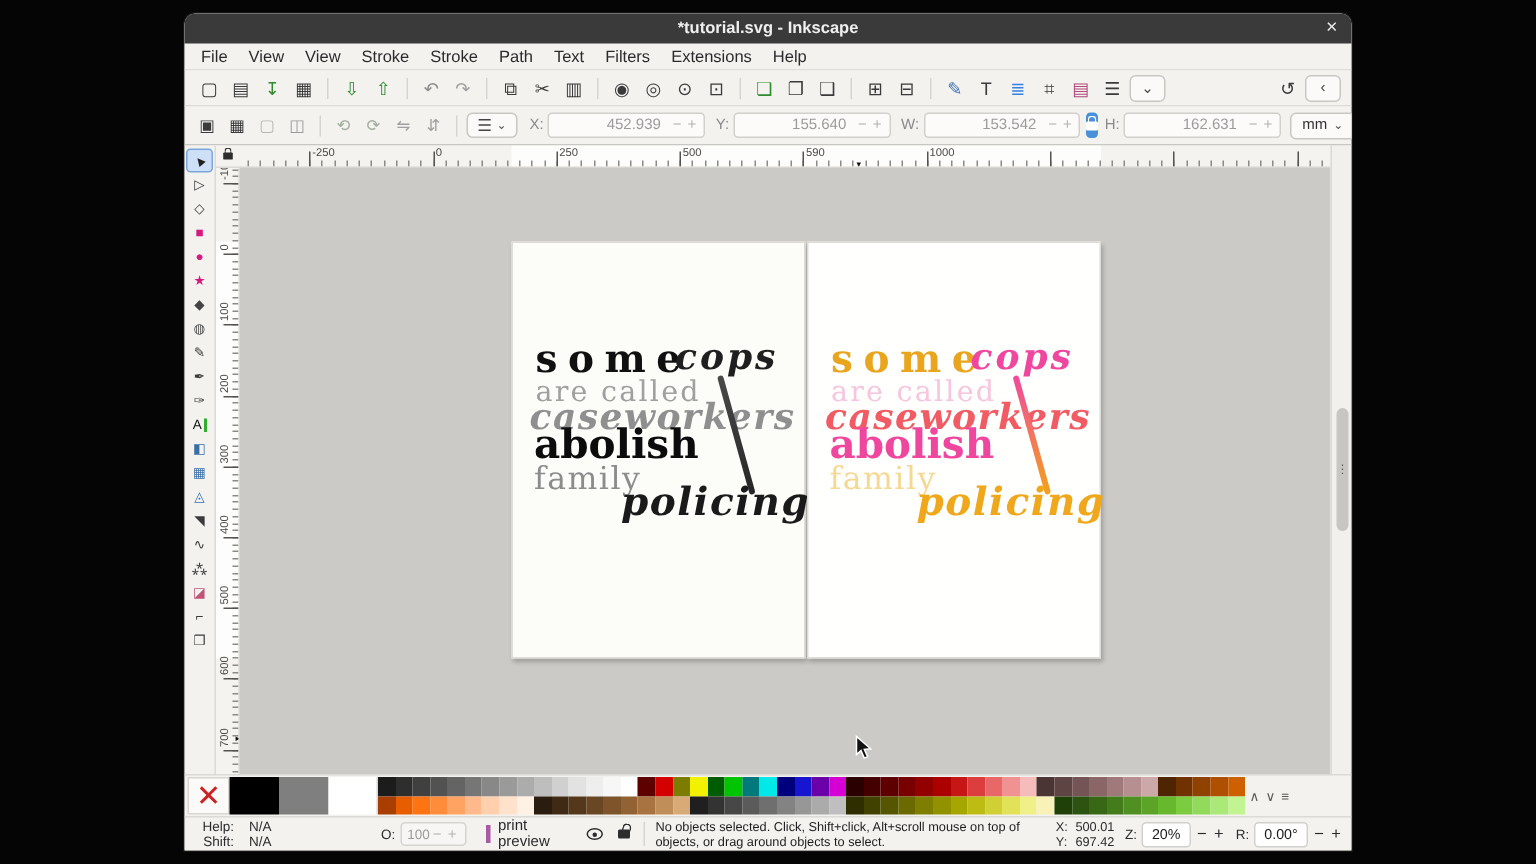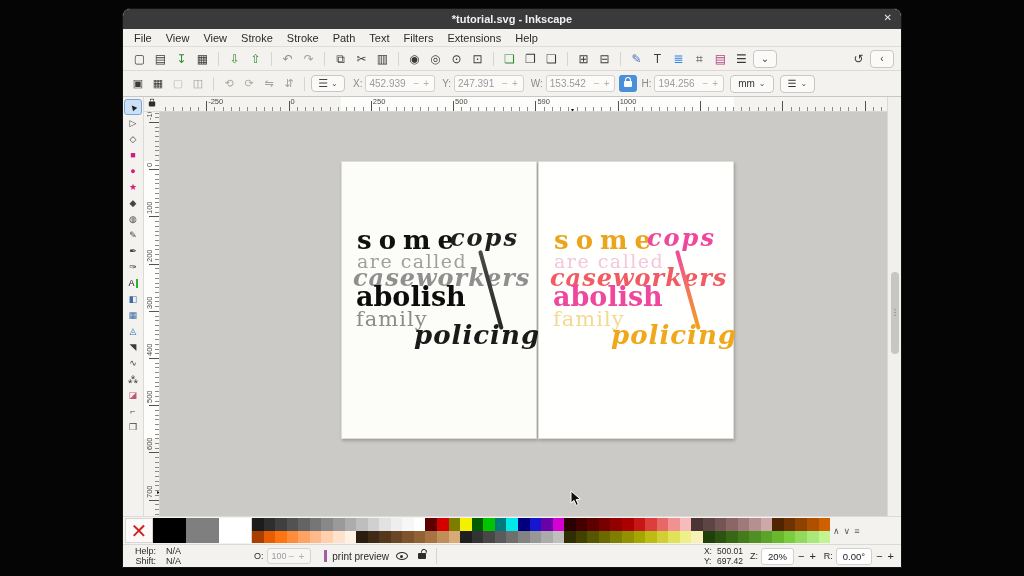--- a/index.html
+++ b/index.html
@@ -32,21 +32,21 @@
   
   .toolcontrols { height:26px; background:#f3f2ef; display:flex; align-items:center;
     padding:0 5px; border-bottom:1px solid #c9c7c3; flex:0 0 auto; font-size:10px; }
   #tc-icons { display:flex; align-items:center; }
   .tc-btn { width:18px; height:17px; display:flex; align-items:center; justify-content:center; font-size:11px; margin:0 1px; }
   .tc-btn.boxed { border:1px solid #c9c7c3; border-radius:4px; background:#fbfaf9; width:34px; gap:3px; color:#444; }
   .tc-caret { font-size:8px; color:#555; }
   .fld-label { color:#8a8a8a; margin:0 3px 0 7px; }
   .num-field { display:flex; align-items:center; background:#fcfbfa; border:1px solid #d2d0cc;
     border-radius:3px; height:17px; padding:0 3px; }
-  .num-field .val { color:#9b9b9b; font-size:10px; min-width:42px; }
+  .num-field .val { color:#9b9b9b; font-size:10px; min-width:42px;margin-left:35px; }
   .spin { color:#b5b3af; font-size:10px; padding:0 2px; }
   .lock-btn { width:18px; height:17px; background:#4a90d9; border-radius:3px; margin:0 4px;
     display:flex; align-items:center; justify-content:center; }
   .unit-btn { display:flex; align-items:center; gap:4px; border:1px solid #c9c7c3; background:#fbfaf9;
     border-radius:4px; height:18px; padding:0 7px; margin-left:6px; color:#333; }
 
   
   .lock-shape { position:relative; width:8px; height:6px; background:#fff; border-radius:1px; display:inline-block; }
   .lock-shape::before { content:''; position:absolute; left:1px; top:-4px; width:4px; height:4px;
     border:1.5px solid #fff; border-bottom:none; border-radius:4px 4px 0 0; }
@@ -201,36 +201,36 @@
           <span class="tc-btn boxed">☰<span class="tc-caret">⌄</span></span>
         </span>
       <span class="fld-label">X:</span>
       <span class="num-field">
         <span class="val">452.939</span>
         <span class="spin">−</span>
         <span class="spin">+</span>
       </span>
       <span class="fld-label">Y:</span>
       <span class="num-field">
-        <span class="val">247.391</span>
+        <span class="val">155.640</span>
         <span class="spin">−</span>
         <span class="spin">+</span>
       </span>
       <span class="fld-label">W:</span>
       <span class="num-field">
         <span class="val">153.542</span>
         <span class="spin">−</span>
         <span class="spin">+</span>
       </span>
       <span class="lock-btn">
         <span class="lock-shape"></span>
       </span>
       <span class="fld-label" style="margin-left:0">H:</span>
       <span class="num-field">
-        <span class="val">194.256</span>
+        <span class="val">162.631</span>
         <span class="spin">−</span>
         <span class="spin">+</span>
       </span>
       <span class="unit-btn">
         <span>mm</span>
         <span class="tc-caret">⌄</span>
       </span>
       <span class="unit-btn">
         <span>☰</span>
         <span class="tc-caret">⌄</span>
@@ -692,20 +692,21 @@
       </span>
       <span class="layer-ind">
         <span class="layer-bar"></span>
         <span style="font-size:10px">print preview</span>
       </span>
       <span class="eye"></span>
       <span style="width:14px;display:inline-flex;justify-content:center">
         <span class="lock-shape dark open"></span>
       </span>
       <span class="sb-sep"></span>
+      <span class="msg">No objects selected. Click, Shift+click, Alt+scroll mouse on top of objects, or drag around objects to select.</span>
       <span class="xy-block">
         <span>X:</span>
         <span class="v">500.01</span>
         <span>Y:</span>
         <span class="v">697.42</span>
       </span>
       <span class="zr-block">
         <span>Z:</span>
         <span class="white-field">
           <span>20%</span>

